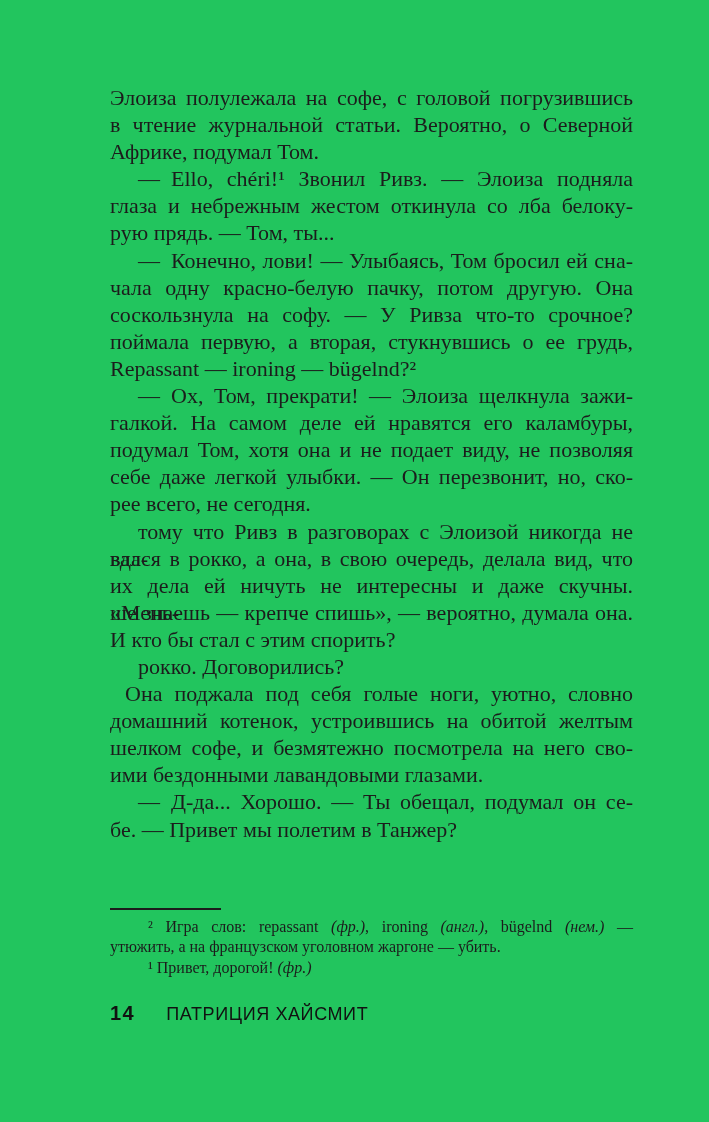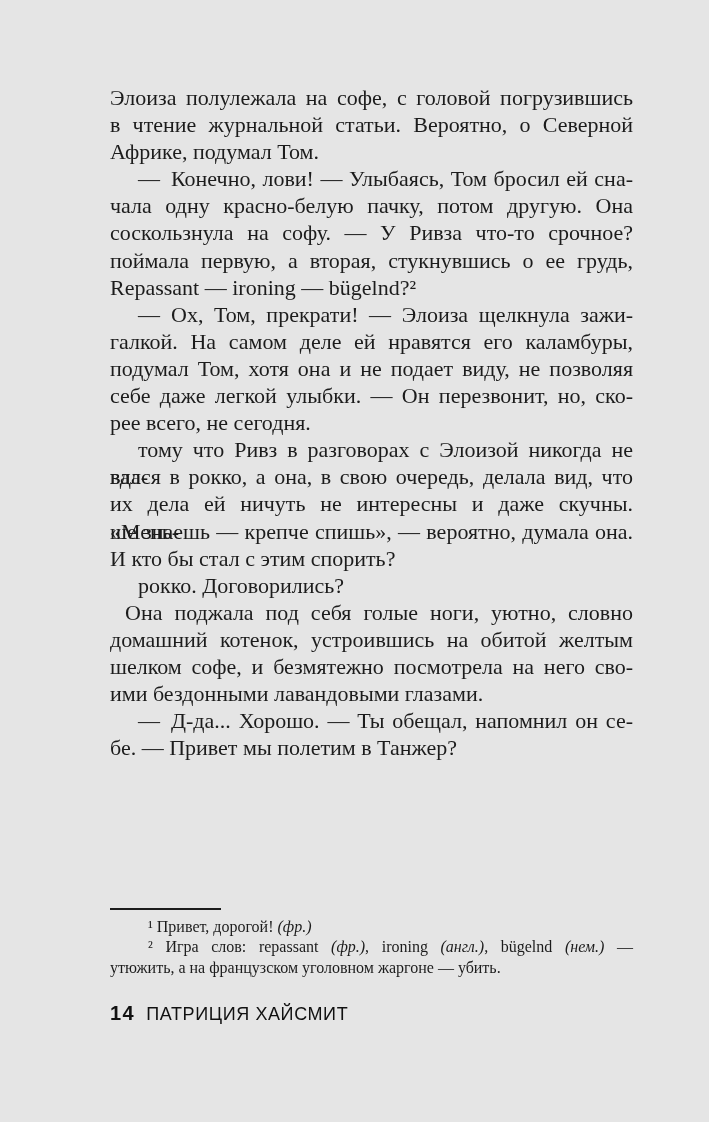--- a/index.html
+++ b/index.html
@@ -5,21 +5,21 @@
   html, body { margin: 0; padding: 0; }
   body {
     width: 709px; height: 1122px;
     background: #ffffff;
     position: relative;
     overflow: hidden;
     font-family: "Liberation Serif", serif;
   }
   .page {
     position: absolute; inset: 0;
-    background: #e5e5e5;
+    background: #22c55e;
   }
   .textblock {
     position: absolute;
     left: 110px; top: 84px; width: 523px;
     color: #1c1c1c;
   }
   .paragraph { margin: 0; padding: 0; }
   .line {
     font-size: 22px;
     line-height: 27.1px;
@@ -52,21 +52,21 @@
     text-align-last: justify;
   }
   .fn-line.last { text-align-last: left; }
   .fn-item .fn-line:first-child { text-indent: 38px; }
   .fn-line .it { font-style: italic; }
   .page-footer {
     position: absolute;
     left: 110px; top: 1002px;
     display: flex;
     align-items: baseline;
-    gap: 11px;
+    gap: 31px;
     font-family: "Liberation Sans", sans-serif;
     color: #111111;
   }
   .pagenum {
     font-size: 20px;
     font-weight: 700;
     letter-spacing: 1.5px;
   }
   .running-title {
     font-size: 18px;
@@ -77,20 +77,25 @@
 </head>
 <body>
 
 <div class="page">
 
   <main class="textblock" id="textblock">
       <div class="paragraph p-flush">
         <div class="line">Элоиза полулежала на софе, с головой погрузившись</div>
         <div class="line">в чтение журнальной статьи. Вероятно, о Северной</div>
         <div class="line last">Африке, подумал Том.</div>
+      </div>
+      <div class="paragraph p-dash">
+        <div class="line">— Ello, chéri!¹ Звонил Ривз. — Элоиза подняла</div>
+        <div class="line">глаза и небрежным жестом откинула со лба белоку-</div>
+        <div class="line last">рую прядь. — Том, ты...</div>
       </div>
       <div class="paragraph p-dash">
         <div class="line">— Конечно, лови! — Улыбаясь, Том бросил ей сна-</div>
         <div class="line">чала одну красно-белую пачку, потом другую. Она</div>
         <div class="line">соскользнула на софу. — У Ривза что-то срочное?</div>
         <div class="line">поймала первую, а вторая, стукнувшись о ее грудь,</div>
         <div class="line last">Repassant — ironing — bügelnd?²</div>
       </div>
       <div class="paragraph p-dash">
         <div class="line">— Ох, Том, прекрати! — Элоиза щелкнула зажи-</div>
@@ -109,34 +114,34 @@
       <div class="paragraph p-dash">
         <div class="line last">рокко. Договорились?</div>
       </div>
       <div class="paragraph p-indent">
         <div class="line">Она поджала под себя голые ноги, уютно, словно</div>
         <div class="line">домашний котенок, устроившись на обитой желтым</div>
         <div class="line">шелком софе, и безмятежно посмотрела на него сво-</div>
         <div class="line last">ими бездонными лавандовыми глазами.</div>
       </div>
       <div class="paragraph p-dash">
-        <div class="line">— Д-да... Хорошо. — Ты обещал, напомнил он се-</div>
+        <div class="line">— Д-да... Хорошо. — Ты обещал, подумал он се-</div>
         <div class="line last">бе. — Привет мы полетим в Танжер?</div>
       </div>
     </main>
 
   <div class="fn-divider"></div>
 
   <section class="footnotes" id="footnotes">
       <div class="fn-item">
-        <div class="fn-line last"><span>¹ Привет, дорогой! </span><span class="it">(фр.)</span></div>
+        <div class="fn-line"><span>² Игра слов: repassant </span><span class="it">(фр.)</span><span>, ironing </span><span class="it">(англ.)</span><span>, bügelnd </span><span class="it">(нем.)</span><span> —</span></div>
+        <div class="fn-line last"><span>утюжить, а на французском уголовном жаргоне — убить.</span></div>
       </div>
       <div class="fn-item">
-        <div class="fn-line"><span>² Игра слов: repassant </span><span class="it">(фр.)</span><span>, ironing </span><span class="it">(англ.)</span><span>, bügelnd </span><span class="it">(нем.)</span><span> —</span></div>
-        <div class="fn-line last"><span>утюжить, а на французском уголовном жаргоне — убить.</span></div>
+        <div class="fn-line last"><span>¹ Привет, дорогой! </span><span class="it">(фр.)</span></div>
       </div>
     </section>
 
   <footer class="page-footer">
     <span class="pagenum">14</span>
     <span class="running-title">ПАТРИЦИЯ ХАЙСМИТ</span>
   </footer>
 
 </div>
 

